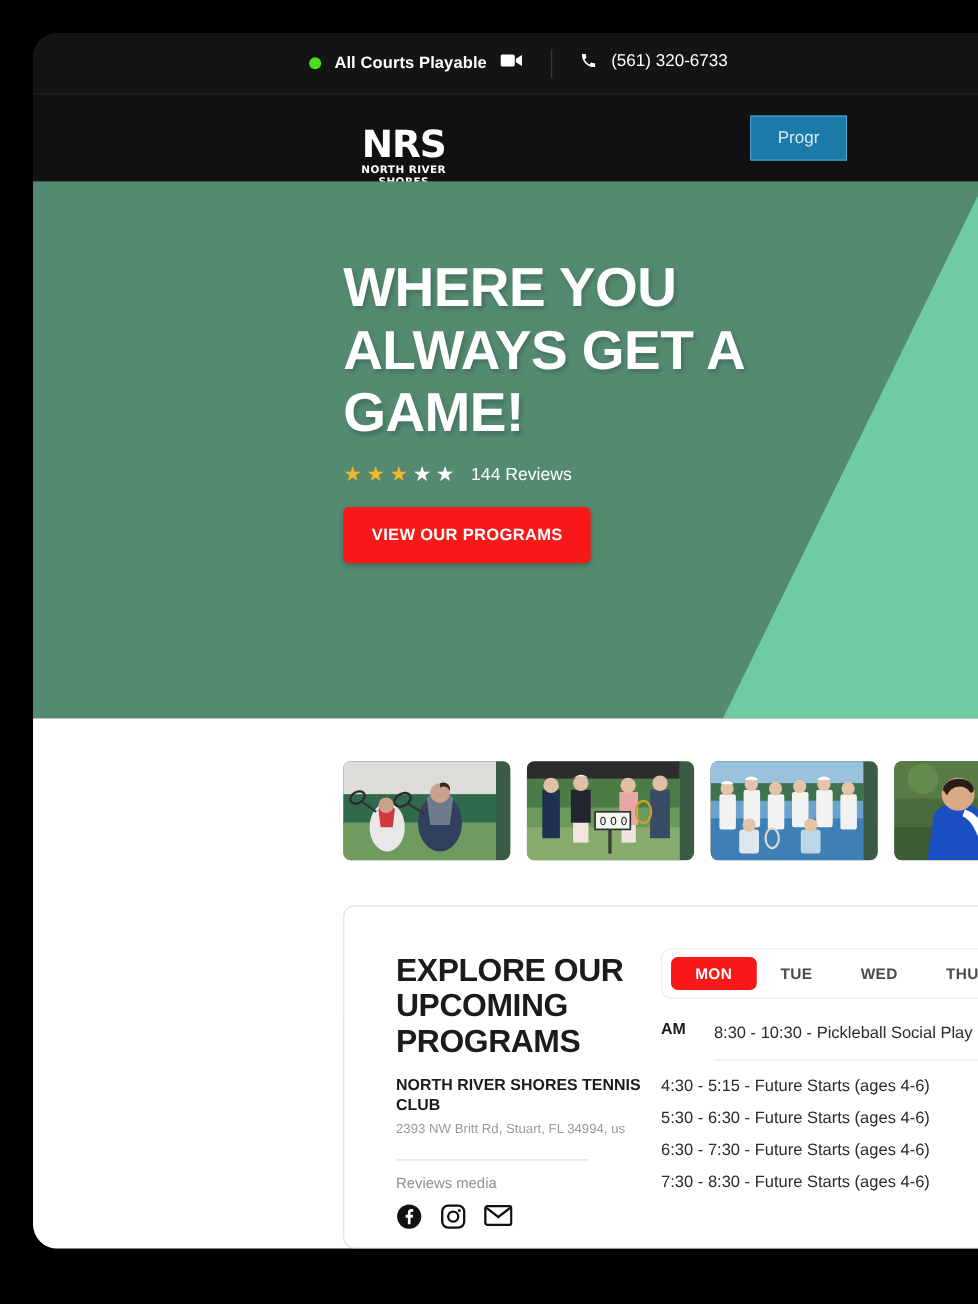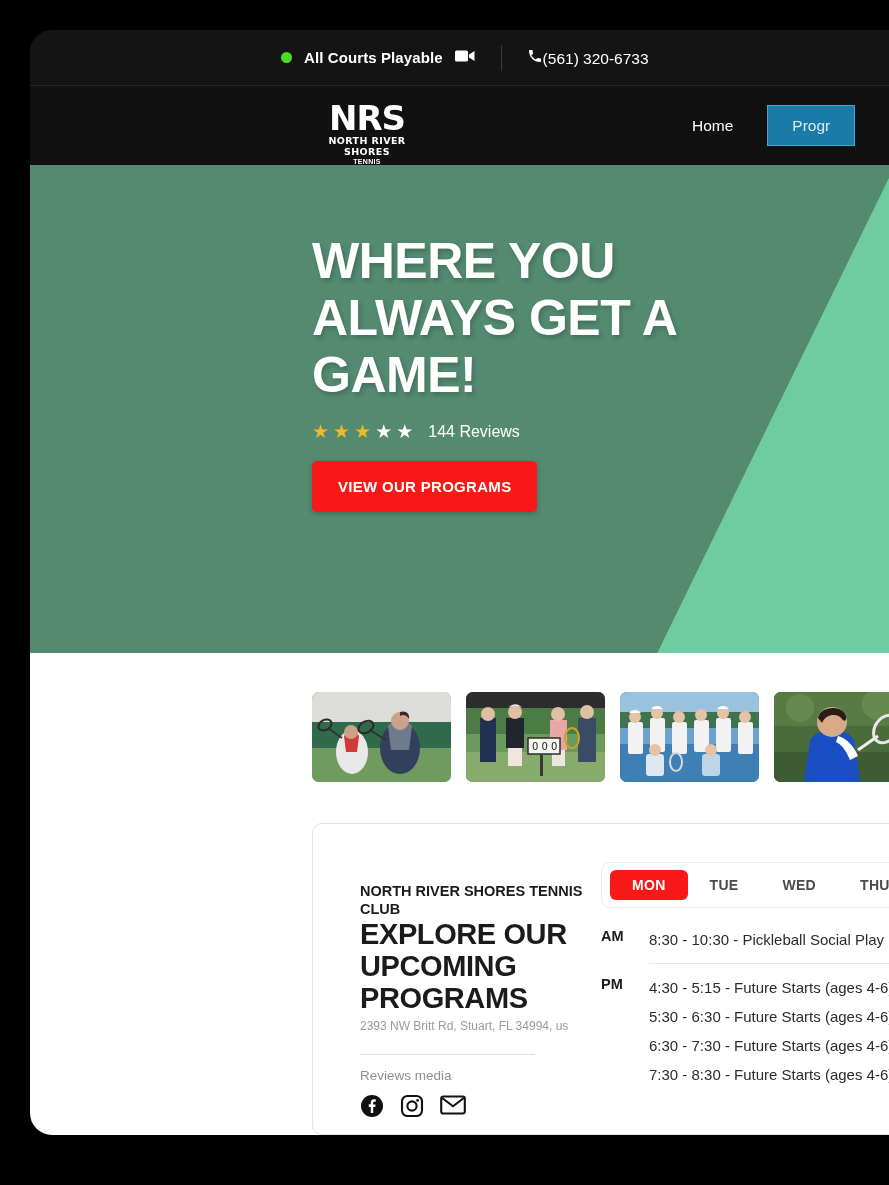--- a/index.html
+++ b/index.html
@@ -29,30 +29,30 @@
   }
   #topbar-inner{
     display:flex; align-items:center; gap:0;
     margin-left:251px;
   }
   .status-group{ display:flex; align-items:center; gap:12px; padding-right:26px;text-align:center; }
   .status-dot{ width:11px; height:11px; border-radius:50%; background:#4cdd21; }
   .status-label{ color:#fff; font-size:15px; font-weight:bold; letter-spacing:.1px; }
   .vid-icon{ display:block; }
   .divider-v{ width:1px; height:26px; background:#3a3a3a; }
-  .phone-group{ display:flex; align-items:flex-end; padding-left:25px; }
+  .phone-group{ display:flex; align-items:flex-start; gap:13px; padding-left:25px; }
   .phone-num{ color:#fff; font-size:15.5px; }
 
   
   #header{
     position:relative; height:79px;
     background:#111111;
     display:flex; align-items:center;
   }
-  #logo{ position:absolute; left:282px; top:15px; width:110px; height:50px; }
+  #logo{ position:absolute; left:282px; top:29px; width:110px; height:50px; }
   .logo-nrs{
     font-family:"DejaVu Sans", sans-serif;
     font-weight:bold; font-size:34px; color:#fff;
     letter-spacing:-1px; line-height:34px;
     text-align:center;
     -webkit-text-stroke:0;
   }
   .logo-sub1{
     font-size:9.5px; font-weight:bold; color:#fff;
     letter-spacing:.4px; text-align:center; line-height:11px;
@@ -114,21 +114,21 @@
 
   
   #content{ background:#ffffff; height:500px; position:relative; }
 
   
   #photo-strip{
     position:absolute; left:282px; top:39px;
     display:flex; gap:15px;
   }
   .photo{
-    width:139px; height:90px; border-radius:7px;
+    width:152px; height:90px; border-radius:7px;
     overflow:hidden; position:relative;
     background:#3a5b44;
   }
   .photo svg{ display:block; }
 
   
   #programs-card{
     position:absolute; left:282px; top:170px;
     width:1060px; height:312px;
     background:#ffffff;
@@ -210,21 +210,20 @@
   <div id="header">
     <div id="logo">
       <div class="logo-nrs">NRS</div>
       <div class="logo-sub1">NORTH RIVER SHORES</div>
       <div class="logo-sub2">TENNIS</div>
       <div class="logo-rule"></div>
       <div class="logo-tag">WHERE YOU ALWAYS GET A GAME</div>
     </div>
 
     <div id="nav">
-      <a class="nav-link">Home</a>
       <div class="nav-btn">Progr</div>
     </div>
   </div>
 
   <div id="hero">
     <div id="hero-diag"></div>
 
     <div id="hero-content">
       <h1 id="hero-title">WHERE YOU ALWAYS GET A GAME!</h1>
 
@@ -341,22 +340,22 @@
           <path d="M84 58 L104 44" stroke="#f0f0f0" stroke-width="3" fill="none"></path>
           <ellipse cx="112" cy="37" rx="11" ry="15" fill="none" stroke="#e8e8e8" stroke-width="3" transform="rotate(35 112 37)"></ellipse>
         </svg>
       </div>
 
     </div>
 
     <div id="programs-card">
 
       <div id="card-left">
+        <div id="card-heading">EXPLORE OUR UPCOMING PROGRAMS</div>
         <div id="club-name">NORTH RIVER SHORES TENNIS CLUB</div>
-        <div id="card-heading">EXPLORE OUR UPCOMING PROGRAMS</div>
         <div id="club-address">2393 NW Britt Rd, Stuart, FL 34994, us</div>
         <div id="social-rule"></div>
         <div id="social-label">Reviews media</div>
         <div id="social-icons">
           <span class="social-ico">
             <svg width="24" height="24" viewBox="0 0 24 24">
               <circle cx="12" cy="12" r="11" fill="#111"></circle>
               <path d="M13.2 19v-6h2l.4-2.6h-2.4V8.9c0-.75.2-1.25 1.3-1.25h1.2V5.35C15.4 5.3 14.7 5.2 13.9 5.2c-1.8 0-3.1 1.1-3.1 3.2v1.9H8.8V13h2v6z" fill="#fff"></path>
             </svg>
           </span>
@@ -389,21 +388,20 @@
           <div class="sched-block">
             <div class="sched-label">AM</div>
             <div class="sched-rows">
               <div class="sched-row">8:30 - 10:30 - Pickleball Social Play</div>
             </div>
           </div>
 
           <div class="sched-divider"></div>
 
           <div class="sched-block">
-            <div class="sched-label">PM</div>
             <div class="sched-rows">
               <div class="sched-row">4:30 - 5:15 - Future Starts (ages 4-6)</div>
               <div class="sched-row">5:30 - 6:30 - Future Starts (ages 4-6)</div>
               <div class="sched-row">6:30 - 7:30 - Future Starts (ages 4-6)</div>
               <div class="sched-row">7:30 - 8:30 - Future Starts (ages 4-6)</div>
             </div>
           </div>
         </div>
       </div>
 

